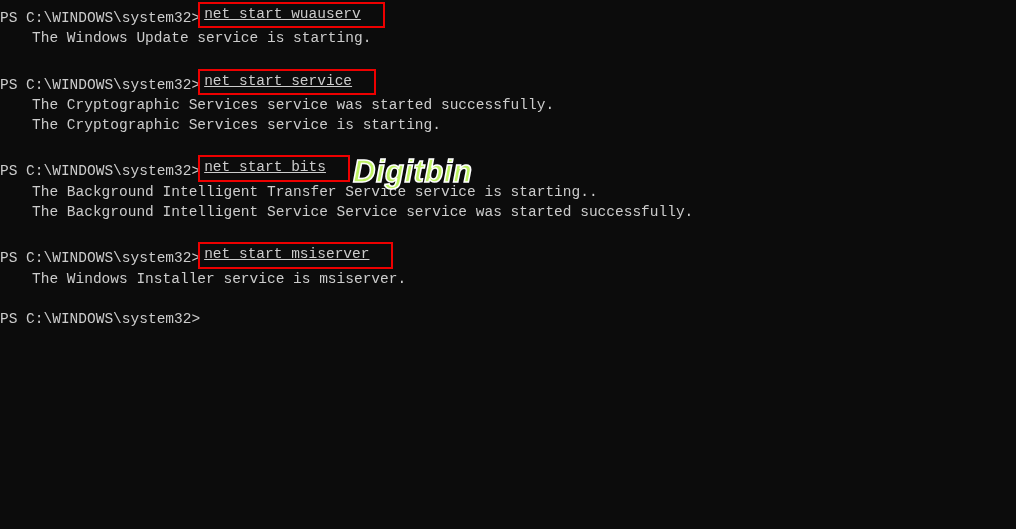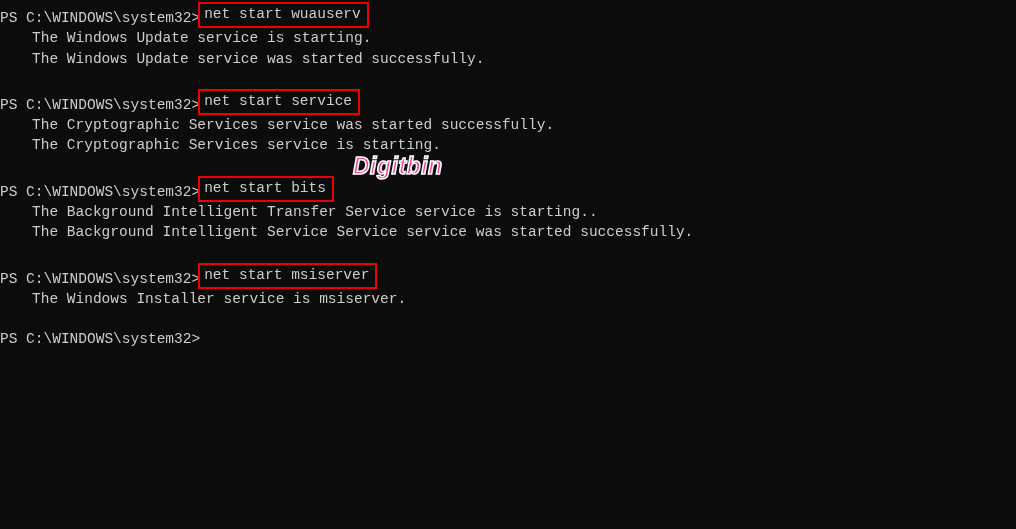--- a/index.html
+++ b/index.html
@@ -27,52 +27,52 @@
       white-space: pre;
       min-height: 20px;
       margin-left: 32px;
     }
     .prompt-line {
       display: flex;
       align-items: flex-end;
     }
     .highlight-box {
       border: 2.5px solid #ee0000;
-      padding: 0px 6px 2px 4px;
+      padding: 0px 22px 2px 4px;
       display: inline-block;
       margin-left: -2px;
+      text-decoration: underline;
     }
     .watermark {
       position: absolute;
       top: 148px;
       left: 353px;
       font-family: Arial, sans-serif;
-      font-size: 23px;
+      font-size: 31px;
       font-weight: 900;
       font-style: italic;
-      color: #ec4899;
+      color: #bef264;
       -webkit-text-stroke: 1.5px #ffffff;
       letter-spacing: 0.5px;
       z-index: 10;
     }
     .blank {
       height: 20px;
     }
   </style>
 </head>
 <body>
 
 <div class="terminal">
 
   <div class="prompt-line">
     <span>PS C:\WINDOWS\system32&gt; </span>
       <span class="highlight-box"><span>net start wuauserv</span></span>
   </div>
   <div class="line">The Windows Update service is starting.</div>
-  <div class="line">The Windows Update service was started successfully.</div>
   <div class="blank"></div>
 
   <div class="prompt-line">
     <span>PS C:\WINDOWS\system32&gt; </span>
       <span class="highlight-box"><span>net start service</span></span>
   </div>
   <div class="line">The Cryptographic Services service was started successfully.</div>
   <div class="line">The Cryptographic Services service is starting.</div>
   <div class="blank"></div>
 

